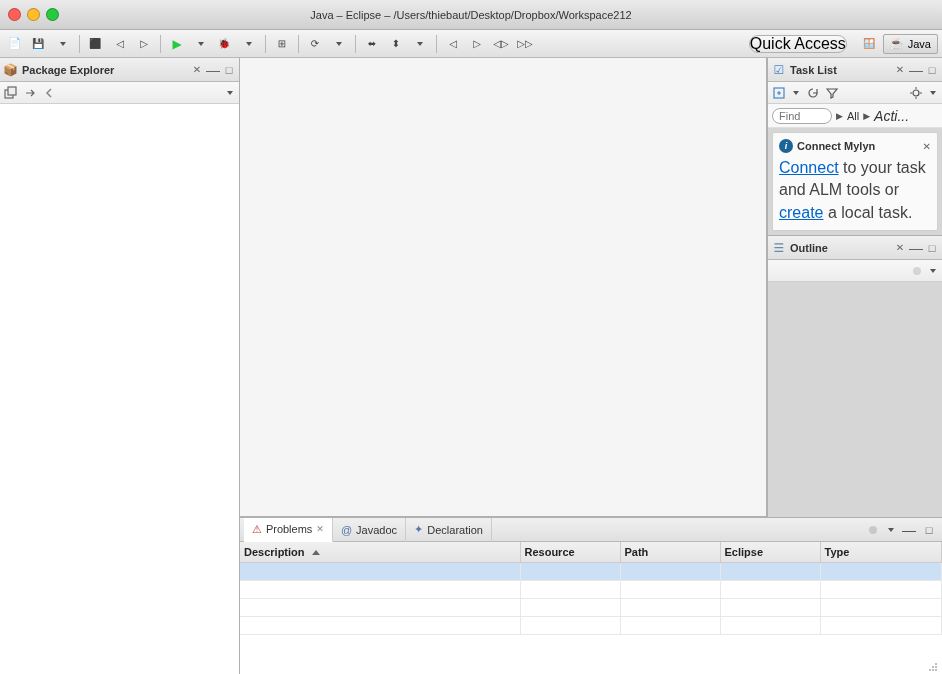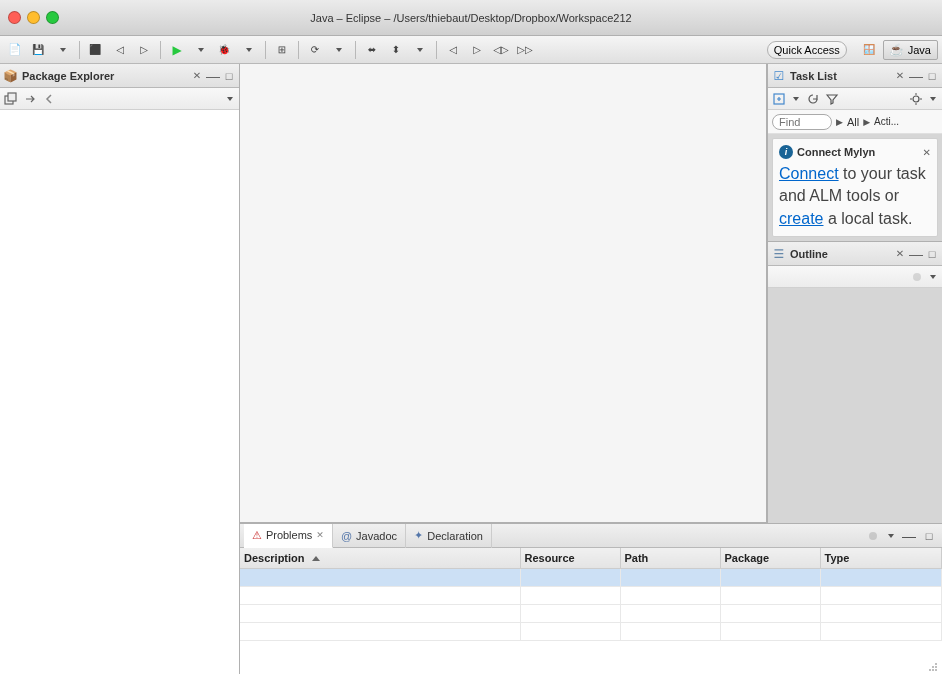--- a/index.html
+++ b/index.html
@@ -8,21 +8,21 @@
       font-size: 11px;
       background: #d6d6d6;
       width: 942px;
       height: 674px;
       overflow: hidden;
     }
 
     
     .title-bar {
       background: linear-gradient(to bottom, #ebebeb, #d0d0d0);
-      height: 36px;
+      height: 30px;
       display: flex;
       align-items: center;
       justify-content: center;
       border-bottom: 1px solid #b0b0b0;
       position: relative;
     }
     .title-bar-controls {
       position: absolute;
       left: 8px;
       display: flex;
@@ -70,22 +70,22 @@
       width: 1px;
       height: 18px;
       background: #b8b8b8;
       margin: 0 3px;
     }
     .quick-access-btn {
       margin-left: auto;
       background: linear-gradient(to bottom, #f9f9f9, #e8e8e8);
       border: 1px solid #b0b0b0;
       border-radius: 10px;
-      padding: 1px 6px;
-      font-size: 11px;
+      padding: 1px 0;
+      font-size: 16px;
       cursor: pointer;
       height: 18px;
       display: flex;
       align-items: center;
     }
     .perspective-btn {
       background: linear-gradient(to bottom, #f0f0f0, #d8d8d8);
       border: 1px solid #aaa;
       padding: 1px 6px;
       font-size: 11px;
@@ -633,21 +633,21 @@
             </button>
             <button class="panel-tb-dropdown">
               <span class="dropdown-arrow"></span>
             </button>
           </div>
           <div class="task-find-row">
             <input class="find-input" type="text" placeholder="Find" style="">
             <span style="font-size:9px; color:#555;">▶</span>
             <span style="font-size:11px; color:#333;">All</span>
             <span style="font-size:9px; color:#555;">▶</span>
-            <span style="font-size:10px; color:#333;">Acti...</span>
+            <span style="font-size:14px; color:#333;font-style:italic;">Acti...</span>
           </div>
 
           <div class="mylyn-panel">
             <div class="mylyn-header">
               <span class="info-icon">i</span>
               <span class="mylyn-title">Connect Mylyn</span>
               <span class="mylyn-close">✕</span>
             </div>
             <div class="mylyn-text">
               <span class="mylyn-link">Connect</span><span> to your task and ALM tools or </span><span class="mylyn-link">create</span><span> a local task.</span>
@@ -720,21 +720,21 @@
                 <span>Description</span>
                 <span class="col-sort-icon"></span>
               </th>
               <th class="resource-col">
                 <span>Resource</span>
               </th>
               <th class="path-col">
                 <span>Path</span>
               </th>
               <th class="location-col">
-                <span>Package</span>
+                <span>Eclipse</span>
               </th>
               <th class="type-col">
                 <span>Type</span>
               </th>
             </tr>
           </thead>
           <tbody>
             <tr class="description-selected">
               <td></td>
               <td></td>

